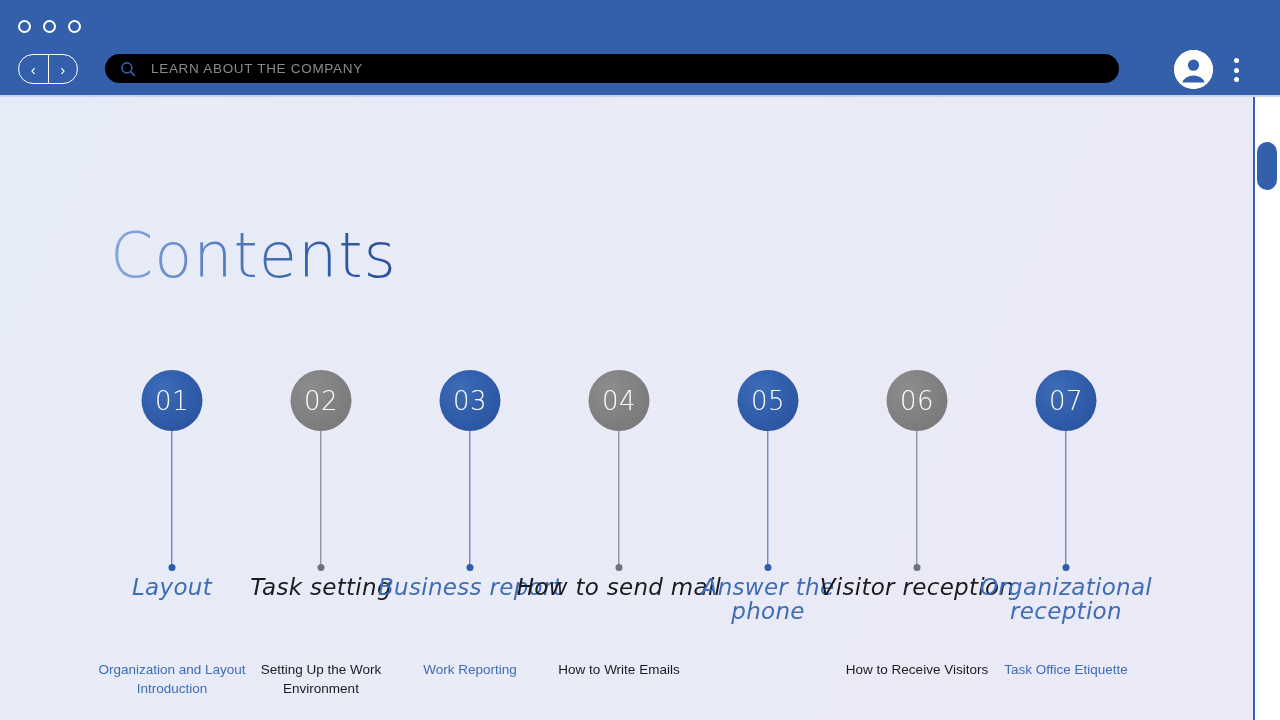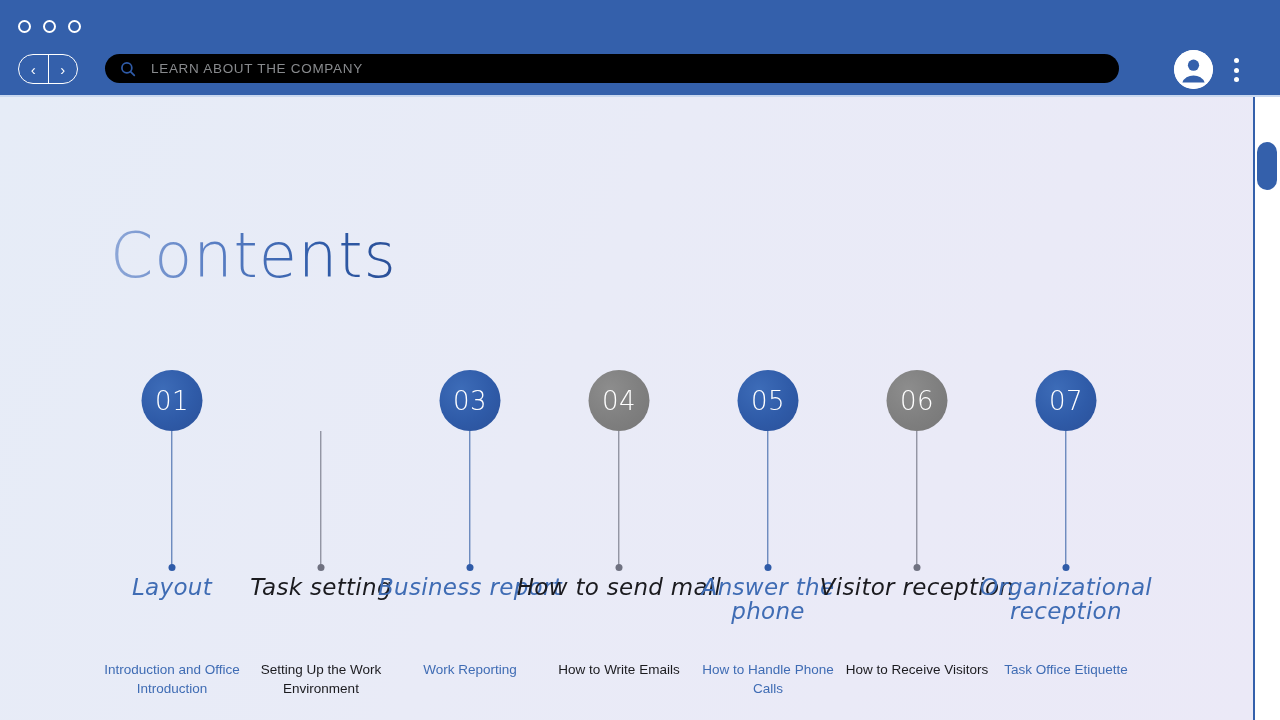--- a/index.html
+++ b/index.html
@@ -303,24 +303,25 @@
 
     <div class="slide-title">Contents</div>
 
     <div class="timeline">
 
       <div class="tl-item" style="left:97px;">
         <div class="tl-circle blue">01</div>
         <div class="tl-line blue"></div>
         <div class="tl-dot blue"></div>
         <div class="tl-heading blue">Layout</div>
-        <div class="tl-sub blue">Introduction and Office Introduction</div>
+        <div class="tl-sub blue">Organization and Layout Introduction</div>
       </div>
 
       <div class="tl-item" style="left:246px;">
+        <div class="tl-circle gray">02</div>
         <div class="tl-line gray"></div>
         <div class="tl-dot gray"></div>
         <div class="tl-heading gray">Task setting</div>
         <div class="tl-sub gray">Setting Up the Work Environment</div>
       </div>
 
       <div class="tl-item" style="left:395px;">
         <div class="tl-circle blue">03</div>
         <div class="tl-line blue"></div>
         <div class="tl-dot blue"></div>
@@ -334,21 +335,20 @@
         <div class="tl-dot gray"></div>
         <div class="tl-heading gray">How to send mail</div>
         <div class="tl-sub gray">How to Write Emails</div>
       </div>
 
       <div class="tl-item" style="left:693px;">
         <div class="tl-circle blue">05</div>
         <div class="tl-line blue"></div>
         <div class="tl-dot blue"></div>
         <div class="tl-heading blue">Answer the phone</div>
-        <div class="tl-sub blue">How to Handle Phone Calls</div>
       </div>
 
       <div class="tl-item" style="left:842px;">
         <div class="tl-circle gray">06</div>
         <div class="tl-line gray"></div>
         <div class="tl-dot gray"></div>
         <div class="tl-heading gray">Visitor reception</div>
         <div class="tl-sub gray">How to Receive Visitors</div>
       </div>
 

